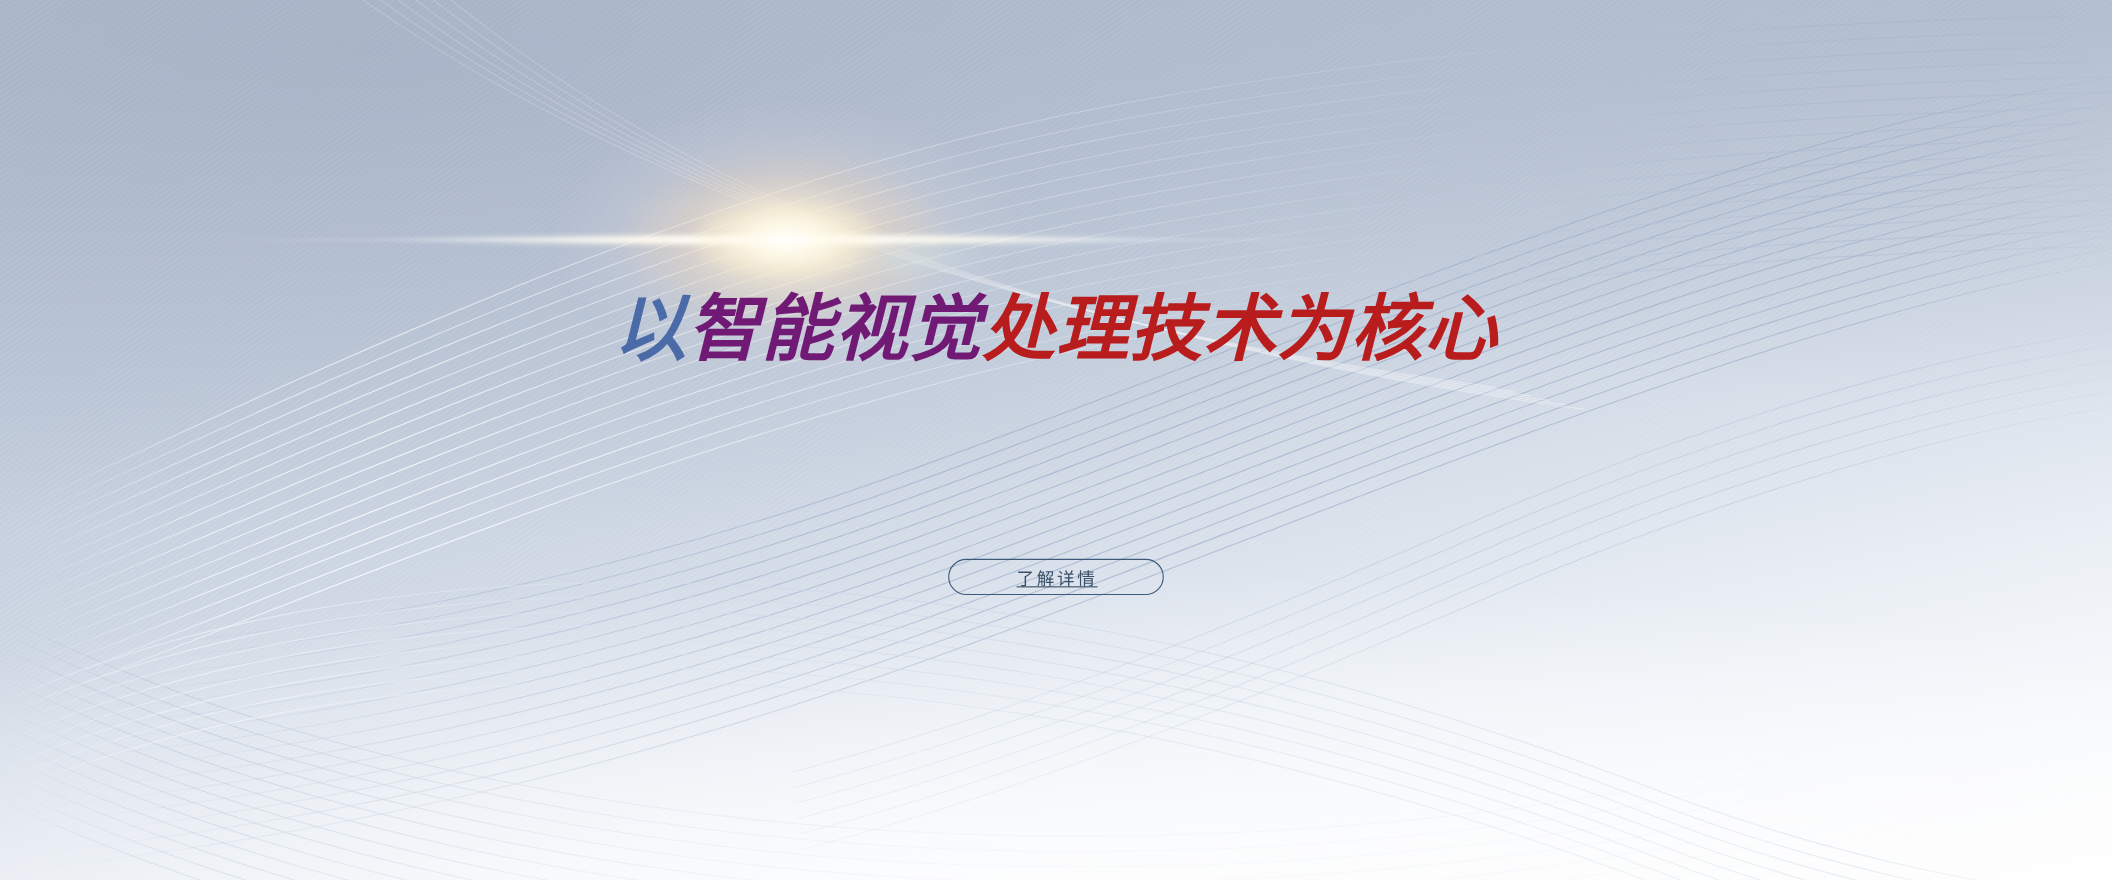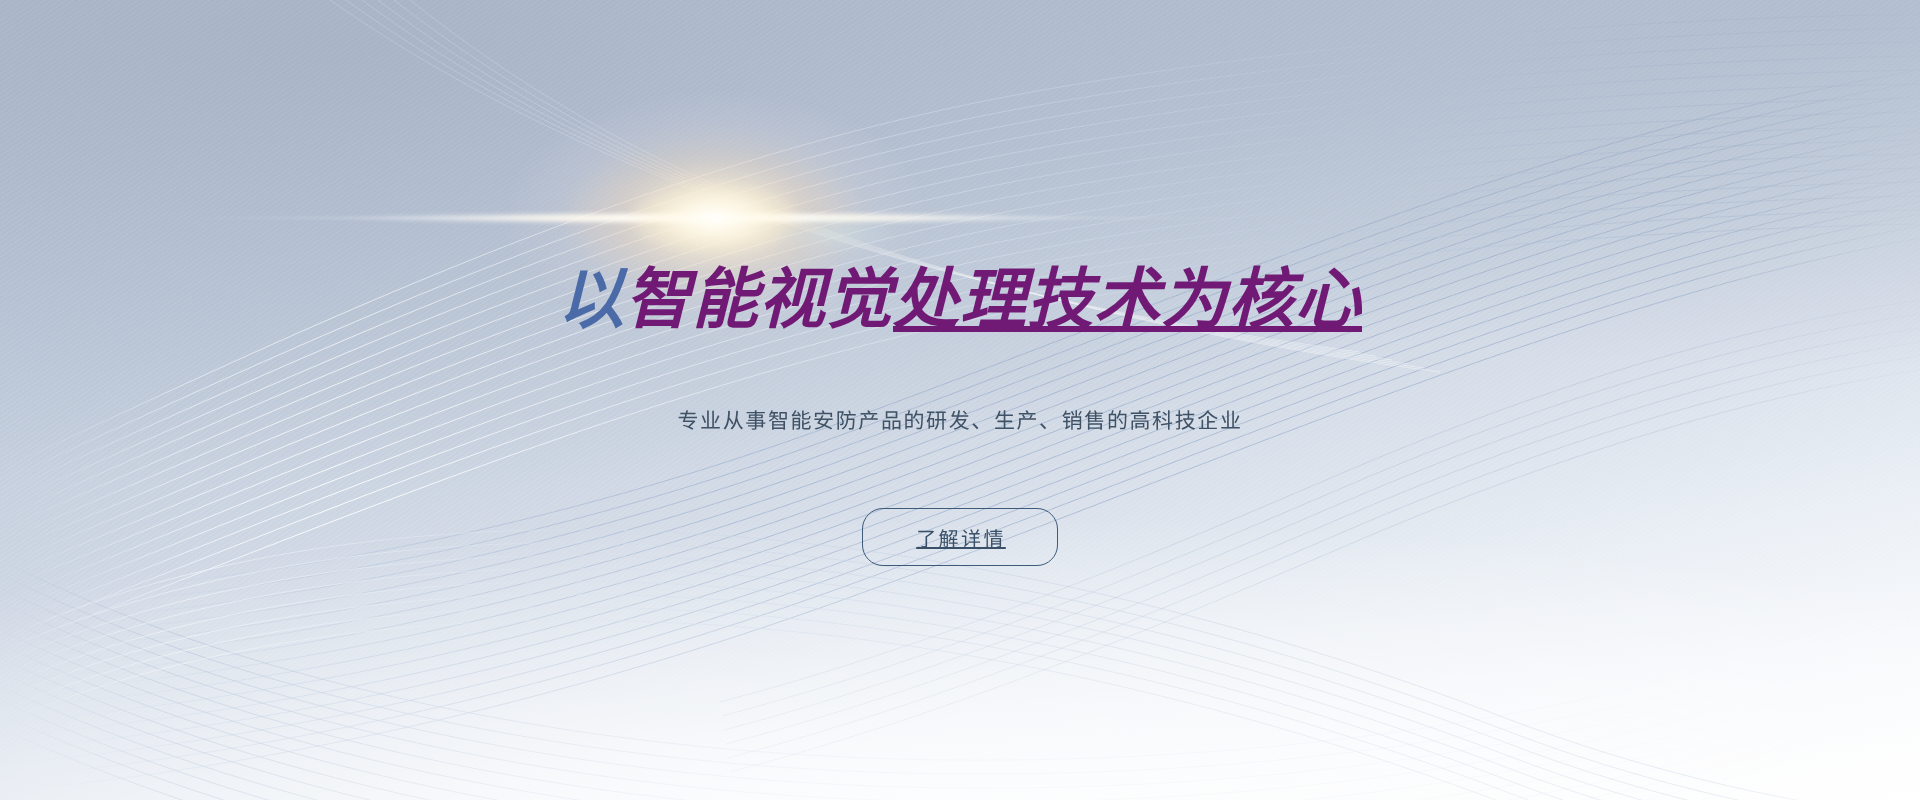--- a/index.html
+++ b/index.html
@@ -130,48 +130,48 @@
     font-weight:700;
     font-style:italic;
     letter-spacing:1px;
     font-stretch:condensed;
     font-family:"DejaVu Sans","Liberation Sans",sans-serif;
     transform-origin:center;
   }
   .headline .seg{ display:inline-block; }
   .hl-a{ color:#4a6aa8; }
   .hl-b{ color:#701a75; }
-  .hl-c{ color:#701a75;text-decoration:underline; }
+  .hl-c{ color:#b91c1c; }
 
   .subtitle{
     position:absolute;
     left:50%; top:406px;
     transform:translateX(-50%);
     white-space:nowrap;
     margin:0;
     font-size:21px;
     line-height:30px;
     letter-spacing:1.6px;
     color:#3f5165;
     font-weight:400;
     font-family:"DejaVu Sans","Liberation Sans",sans-serif;
   }
 
   .cta{
     position:absolute;
     left:50%; top:508px;
     transform:translateX(-50%);
-    width:196px; height:58px;
+    width:196px; height:33px;
     display:flex; align-items:center; justify-content:center;
     box-sizing:border-box;
     border:1.6px solid #3d5a7a;
     border-radius:21px;
     background:transparent;
     color:#3a5068;
-    font-size:20px;
+    font-size:16px;
     letter-spacing:2.4px;
     font-family:"DejaVu Sans","Liberation Sans",sans-serif;
     cursor:pointer;
     padding:0 0 0 2px;
     white-space:nowrap;
   }
 
   
   .hatch{
     position:absolute; inset:0;
@@ -326,18 +326,17 @@
     <i class="fl-streak2"></i>
     <i class="fl-streak"></i>
     <i class="fl-hot"></i>
     <i class="fl-cool"></i>
   </div>
 
   <div class="content">
 
     <h1 class="headline"><span class="seg hl-a">以</span><span class="seg hl-b">智能视觉</span><span class="seg hl-c">处理技术为核心</span></h1>
 
-    <p class="subtitle">专业从事智能安防产品的研发、生产、销售的高科技企业</p>
 
     <a class="cta" href="#">了解详情</a>
   </div>
 
 </div>
 
 </body></html>

